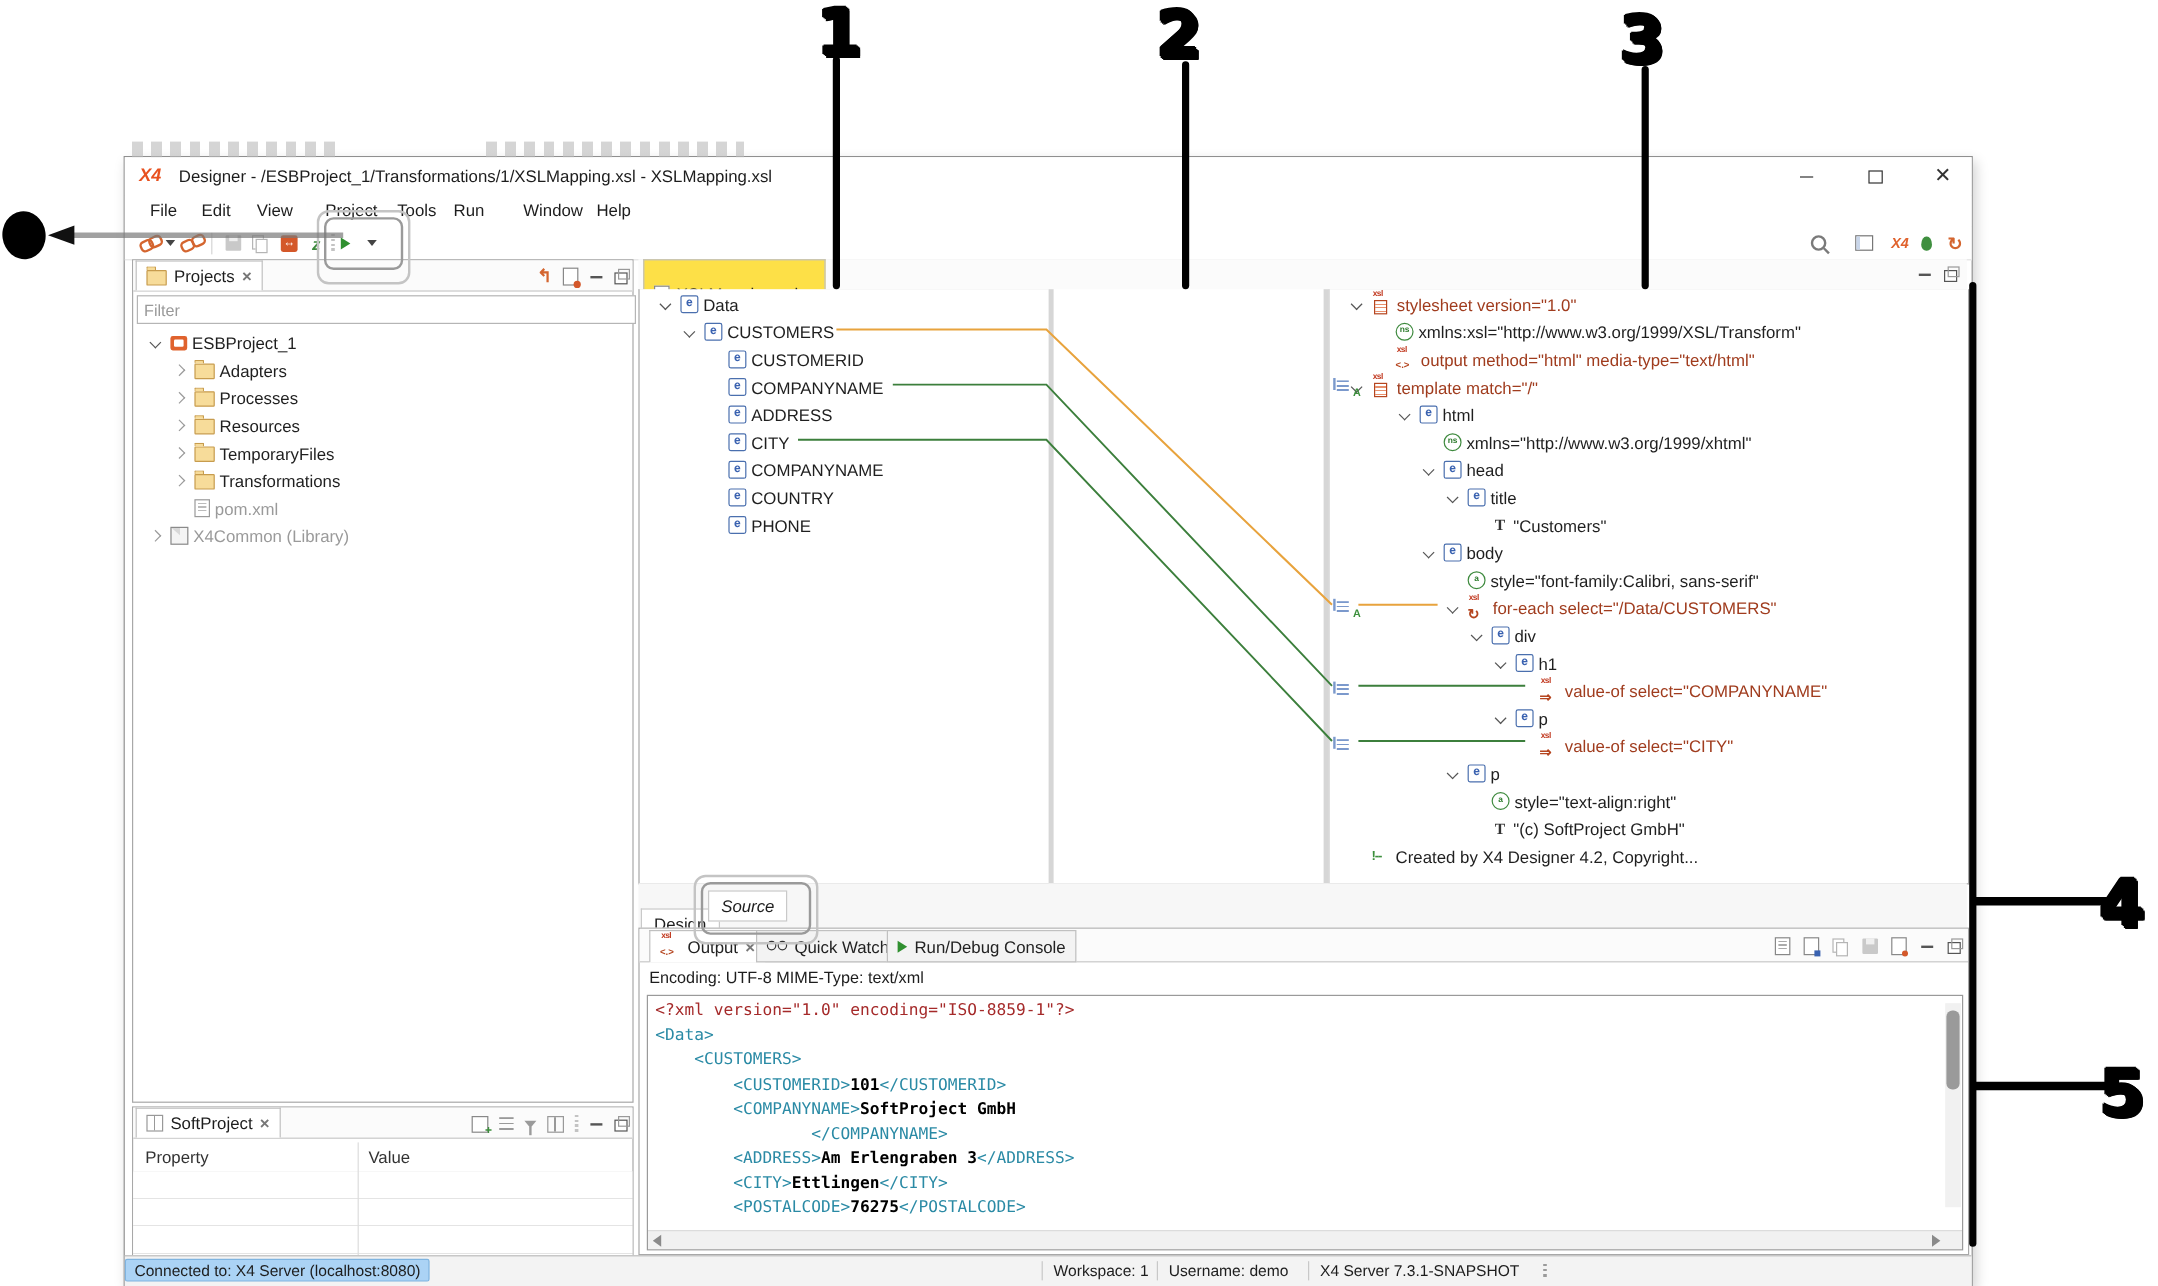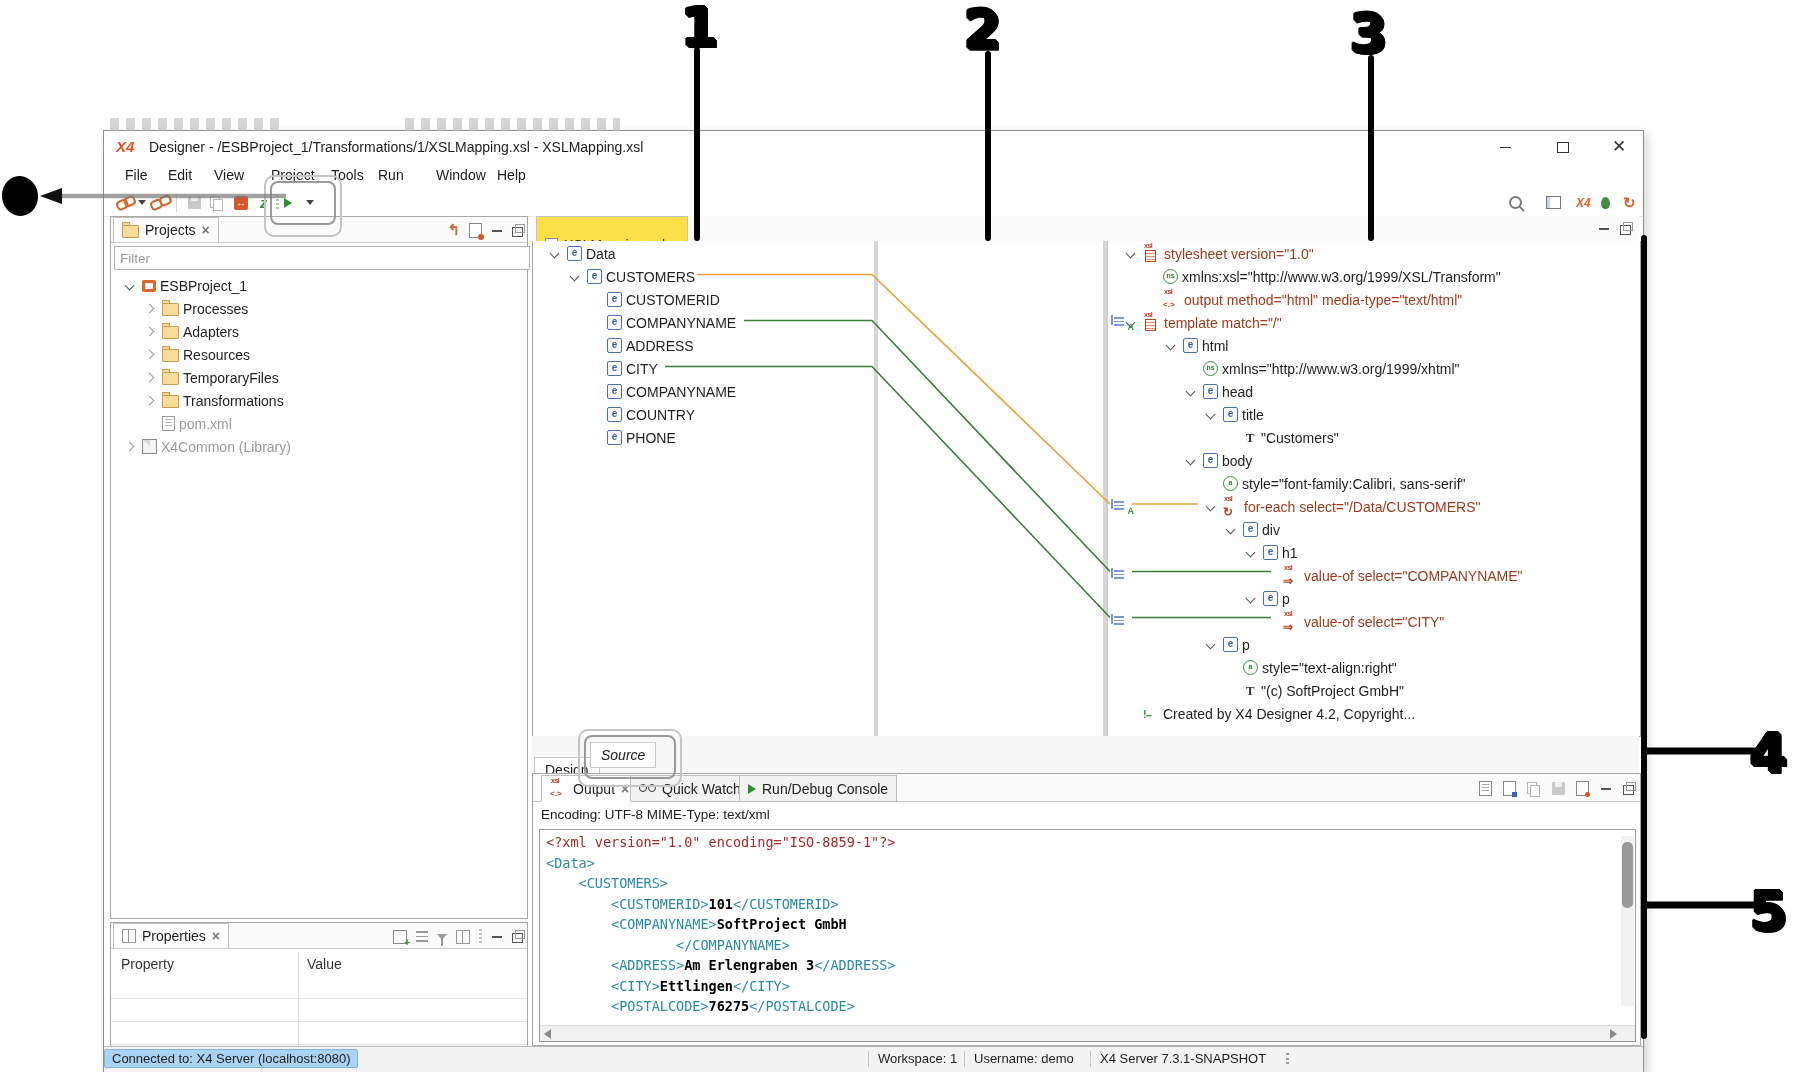--- a/index.html
+++ b/index.html
@@ -288,26 +288,26 @@
         <input id="projects-filter" placeholder="Filter" style="">
         <div id="projects-tree">
             <div class="trow" style="padding-left: 10px;">
               <span class="chv d"></span>
               <span class="ic ic-project"></span>
               <span class="lbl">ESBProject_1</span>
             </div>
             <div class="trow" style="padding-left: 30px;">
               <span class="chv r"></span>
               <span class="ic ic-folder"></span>
-              <span class="lbl">Processes</span>
+              <span class="lbl">Adapters</span>
             </div>
             <div class="trow" style="padding-left: 30px;">
               <span class="chv r"></span>
               <span class="ic ic-folder"></span>
-              <span class="lbl">Adapters</span>
+              <span class="lbl">Processes</span>
             </div>
             <div class="trow" style="padding-left: 30px;">
               <span class="chv r"></span>
               <span class="ic ic-folder"></span>
               <span class="lbl">Resources</span>
             </div>
             <div class="trow" style="padding-left: 30px;">
               <span class="chv r"></span>
               <span class="ic ic-folder"></span>
               <span class="lbl">TemporaryFiles</span>
@@ -327,21 +327,21 @@
               <span class="ic ic-pkg"></span>
               <span class="lbl">X4Common (Library)</span>
             </div>
           </div>
       </div>
 
       <div id="properties-panel">
         <div class="panel-tabrow">
           <div class="ptab">
             <span class="ic ic-cols"></span>
-            <span>Properties</span>
+            <span>SoftProject</span>
             <span class="ic-xclose">×</span>
           </div>
           <div class="panel-icons" id="properties-panel-icons">
               <span><span class="ic ic-newp"></span></span>
               <span><span class="ic ic-treet"></span></span>
               <span><span class="ic ic-filter"></span></span>
               <span><span class="ic ic-cols"></span></span>
               <span><span class="ic ic-grip"></span></span>
               <span><span class="ic ic-min"></span></span>
               <span><span class="ic ic-rest"></span></span>

